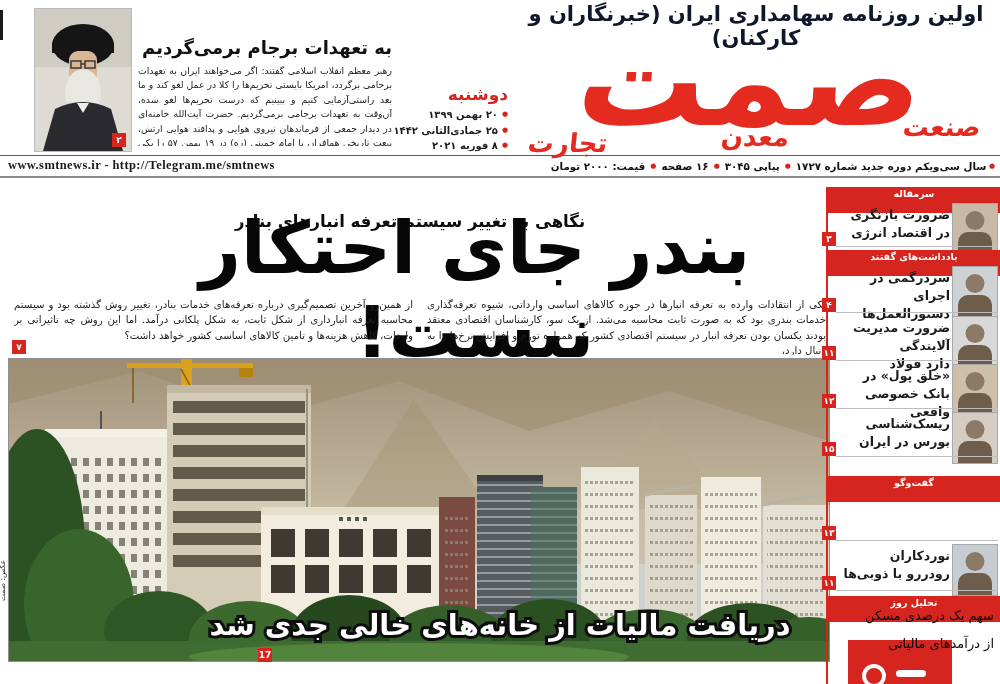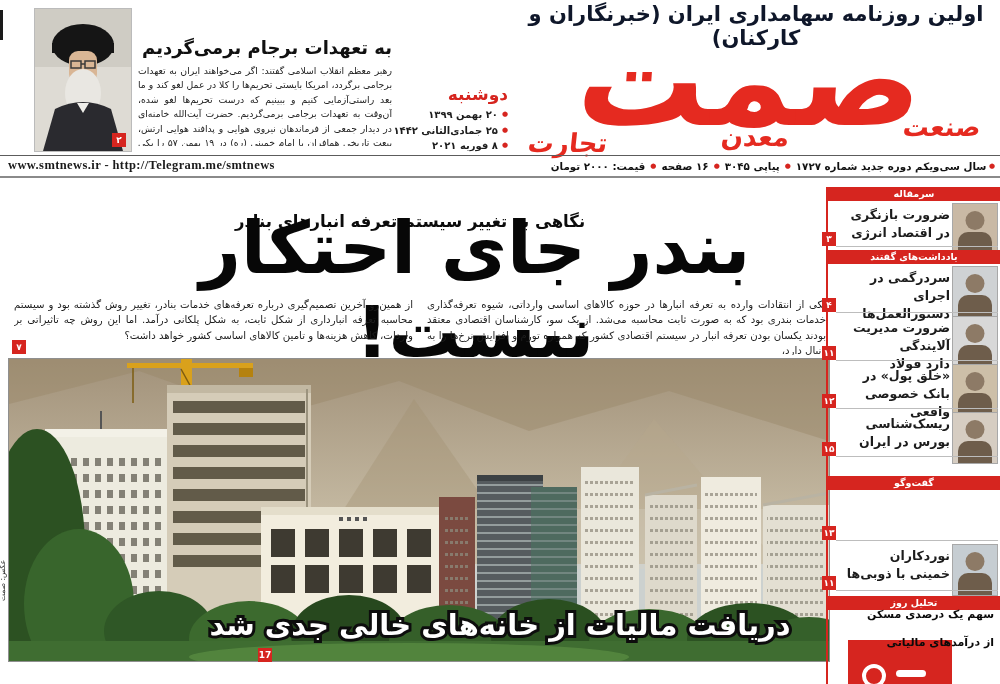--- a/index.html
+++ b/index.html
@@ -51,34 +51,34 @@
   
   .photo{left:8px;top:358px;width:820px;height:302px;border:1px solid #8f8f8f;overflow:hidden;}
   .caption{left:170px;top:608px;width:660px;text-align:center;color:#fff;font-weight:bold;
            font-size:29px;-webkit-text-stroke:6px #0d0d0d;paint-order:stroke fill;}
   .badge-caption{left:258px;top:648px;z-index:5;}
   .credit{left:-2px;top:560px;height:100px;writing-mode:vertical-rl;transform:rotate(180deg);
           font-size:7.5px;color:#333;letter-spacing:1px;}
 
   
   .vredline{left:826px;top:187px;width:2px;height:497px;background:#d6251f;}
-  .secbar{left:828px;width:172px;height:14px;background:#d6251f;color:#fff;
+  .secbar{left:828px;width:172px;height:26px;background:#d6251f;color:#fff;
           text-align:center;font-size:9.5px;font-weight:bold;line-height:14px;}
   .sb-item{left:836px;width:162px;}
   .sb-title{position:absolute;left:0;top:3px;width:114px;text-align:right;font-weight:bold;
             font-size:12.5px;line-height:1.45;color:#1c1c1c;}
   .avatar{position:absolute;right:0;top:0;width:44px;height:50px;border:1px solid #a8a8a8;
           overflow:hidden;background:#cbbfae;}
   .avatar::before{content:"";position:absolute;left:50%;top:7px;transform:translateX(-50%);
           width:19px;height:19px;border-radius:50%;background:#8d7a66;}
   .avatar::after{content:"";position:absolute;left:50%;top:28px;transform:translateX(-50%);
           width:34px;height:22px;border-radius:10px 10px 0 0;background:#6e5d4b;}
   .sep{left:836px;width:162px;height:1px;background:#bdbdbd;}
   .sb-badge{left:822px;}
-  .analysis{left:836px;width:158px;text-align:right;font-weight:bold;font-size:11px;
+  .analysis{left:836px;width:158px;text-align:right;font-weight:normal;font-size:13px;
             color:#0a0a0a;z-index:3;}
   .cutbox{left:848px;top:640px;width:104px;height:44px;background:#d6251f;z-index:2;overflow:hidden;}
   .cutbox i{position:absolute;left:14px;top:24px;width:16px;height:16px;border:4px solid #fff;
             border-radius:50%;}
   .cutbox b{position:absolute;left:48px;top:30px;width:30px;height:7px;background:#fff;border-radius:4px;}
 </style>
 </head>
 <body>
 
 <div class="page">
@@ -310,21 +310,21 @@
 
   <div class="abs secbar" style="top:476px">گفت‌وگو</div>
 
   <div class="abs sep" style="top:540px"></div>
   <div class="abs badge sb-badge" style="top:526px">۱۳</div>
 
   <div class="abs sb-item" style="top:544px;height:45px">
     <div class="avatar" style="background:#c6cdd2"></div>
     <div class="sb-title">
       <span>نوردکاران</span><br>
-      <span>خمینی با ذوبی‌ها</span>
+      <span>رودررو با ذوبی‌ها</span>
     </div>
   </div>
   <div class="abs sep" style="top:590px"></div>
   <div class="abs badge sb-badge" style="top:576px">۱۱</div>
 
   <div class="abs secbar" style="top:596px">تحلیل روز</div>
 
   <div class="abs analysis" style="top:608px">سهم یک درصدی مسکن</div>
   <div class="abs cutbox">
       <i></i>

